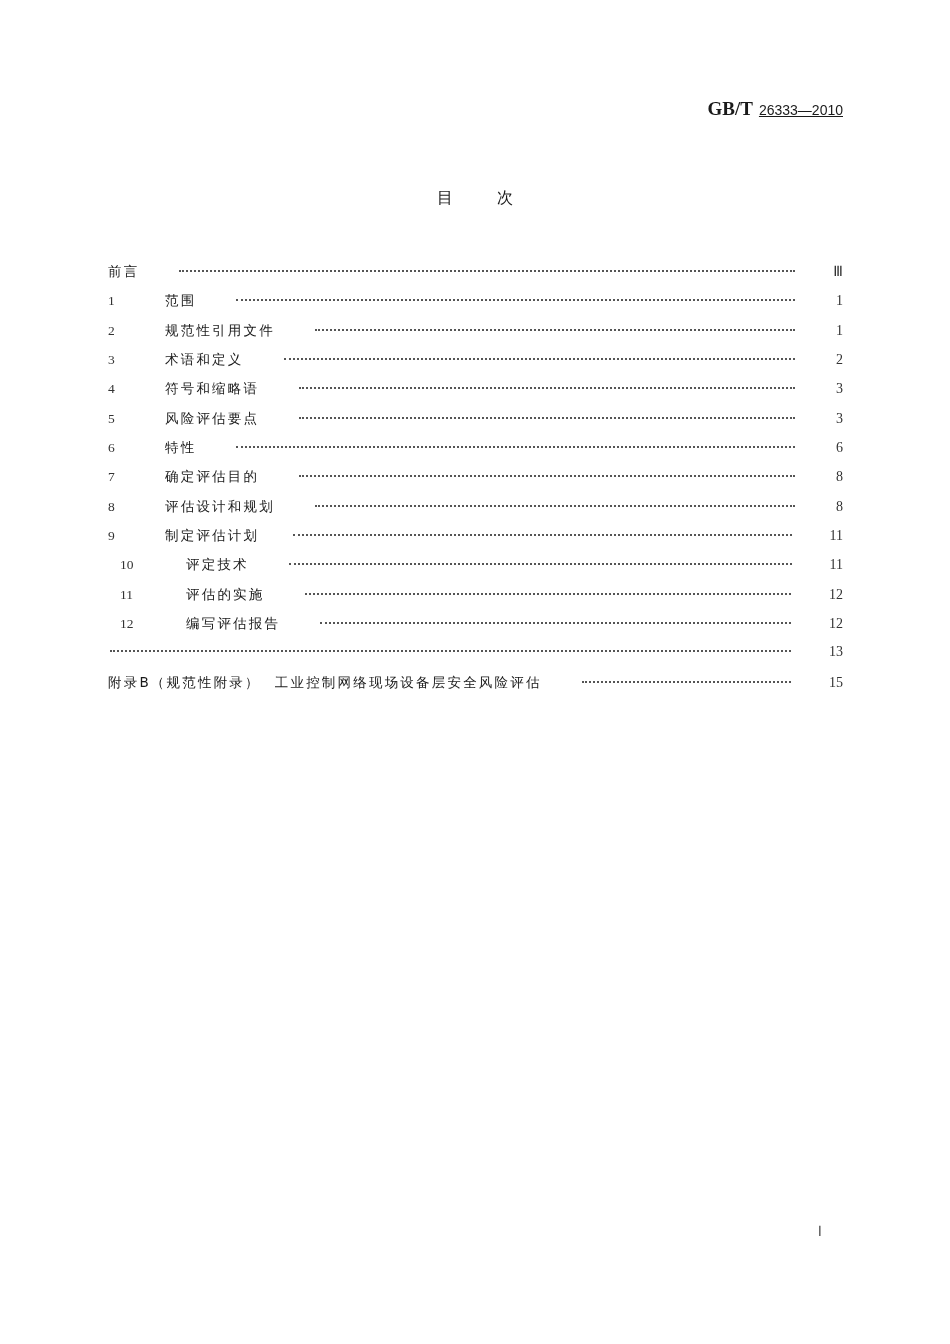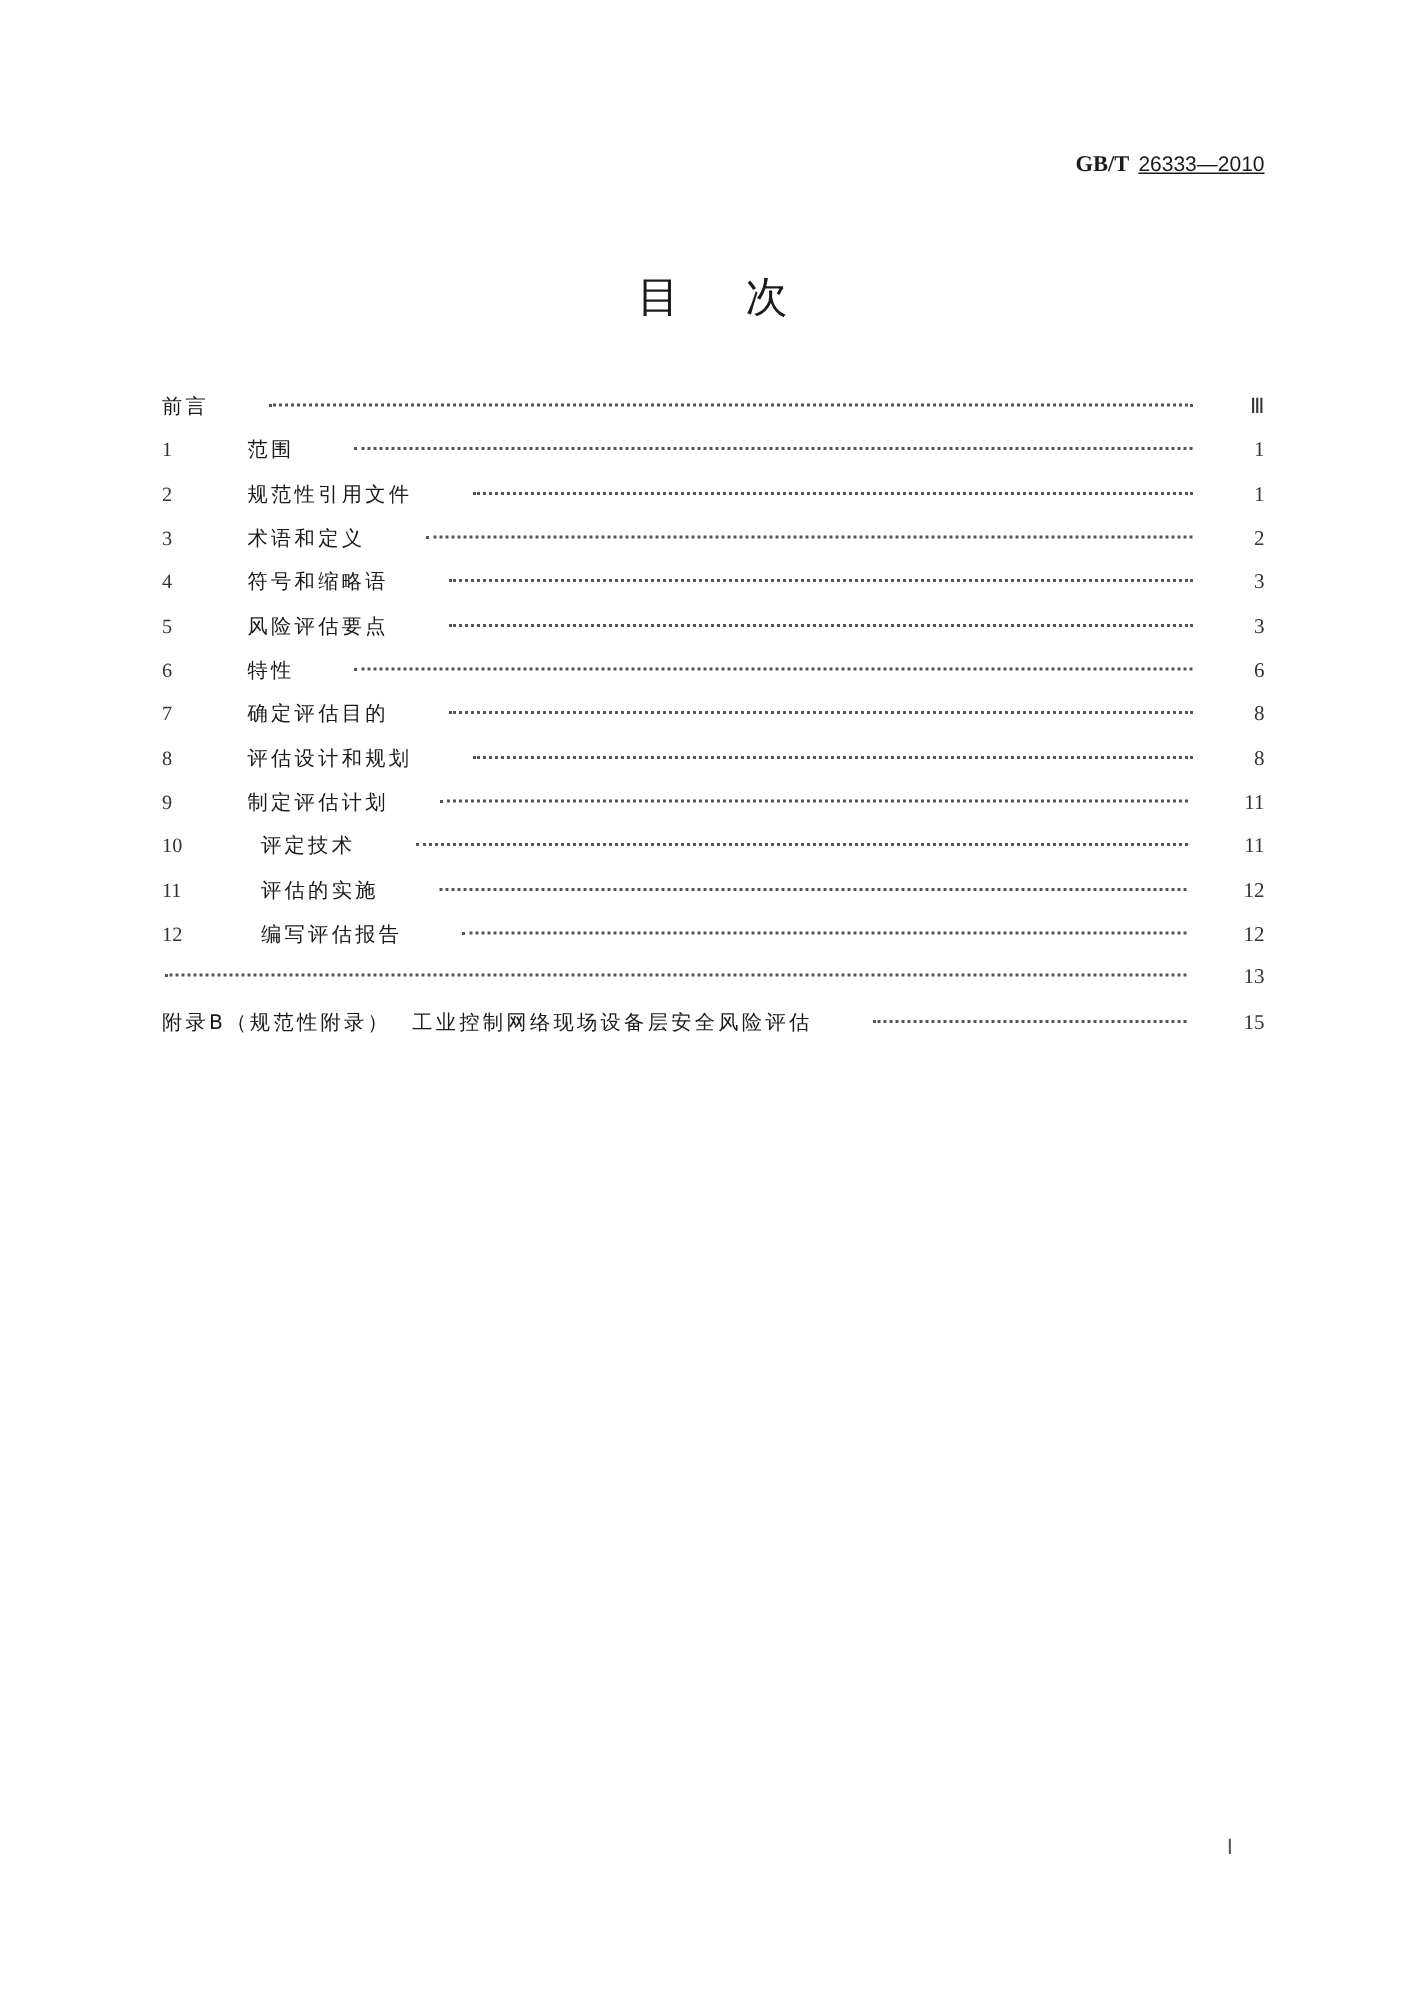--- a/index.html
+++ b/index.html
@@ -19,36 +19,36 @@
       position: absolute;
       top: 99px;
       right: 107px;
       font-size: 14px;
       line-height: 20px;
       white-space: nowrap;
     }
     .page-header .std-prefix {
       font-family: "Liberation Serif", serif;
       font-weight: bold;
-      font-size: 15px;
+      font-size: 19px;
     }
     .page-header .std-number {
       font-family: "Liberation Sans", sans-serif;
       font-size: 14px;
       margin-left: 6px;
       text-decoration: underline;
     }
     .page-title {
       position: absolute;
       top: 183px;
       left: 0;
       width: 950px;
       text-align: center;
       font-family: "DejaVu Sans", sans-serif;
-      font-size: 28px;
+      font-size: 16px;
       line-height: 30px;
       letter-spacing: 0;
     }
     .page-title span.gap {
       display: inline-block;
       width: 44px;
     }
     .toc {
       position: absolute;
       top: 260px;
@@ -68,21 +68,21 @@
       cursor: pointer;
       gap: 32px;
     }
     .toc-num {
       flex: 0 0 auto;
       font-family: "Liberation Serif", serif;
       font-size: 13.5px;
       color: #333;
     }
     .toc-num.w1 { width: 25px; }
-    .toc-num.w2 { width: 34px; }
+    .toc-num.w2 { width: 34px; margin-left: 12px; }
     .toc-label {
       flex: 0 0 auto;
       letter-spacing: 2.2px;
       font-family: "DejaVu Sans", sans-serif;
       font-size: 13.5px;
     }
     .toc-label .appendix-sub {
       margin-left: 14px;
     }
     .toc-leader {

